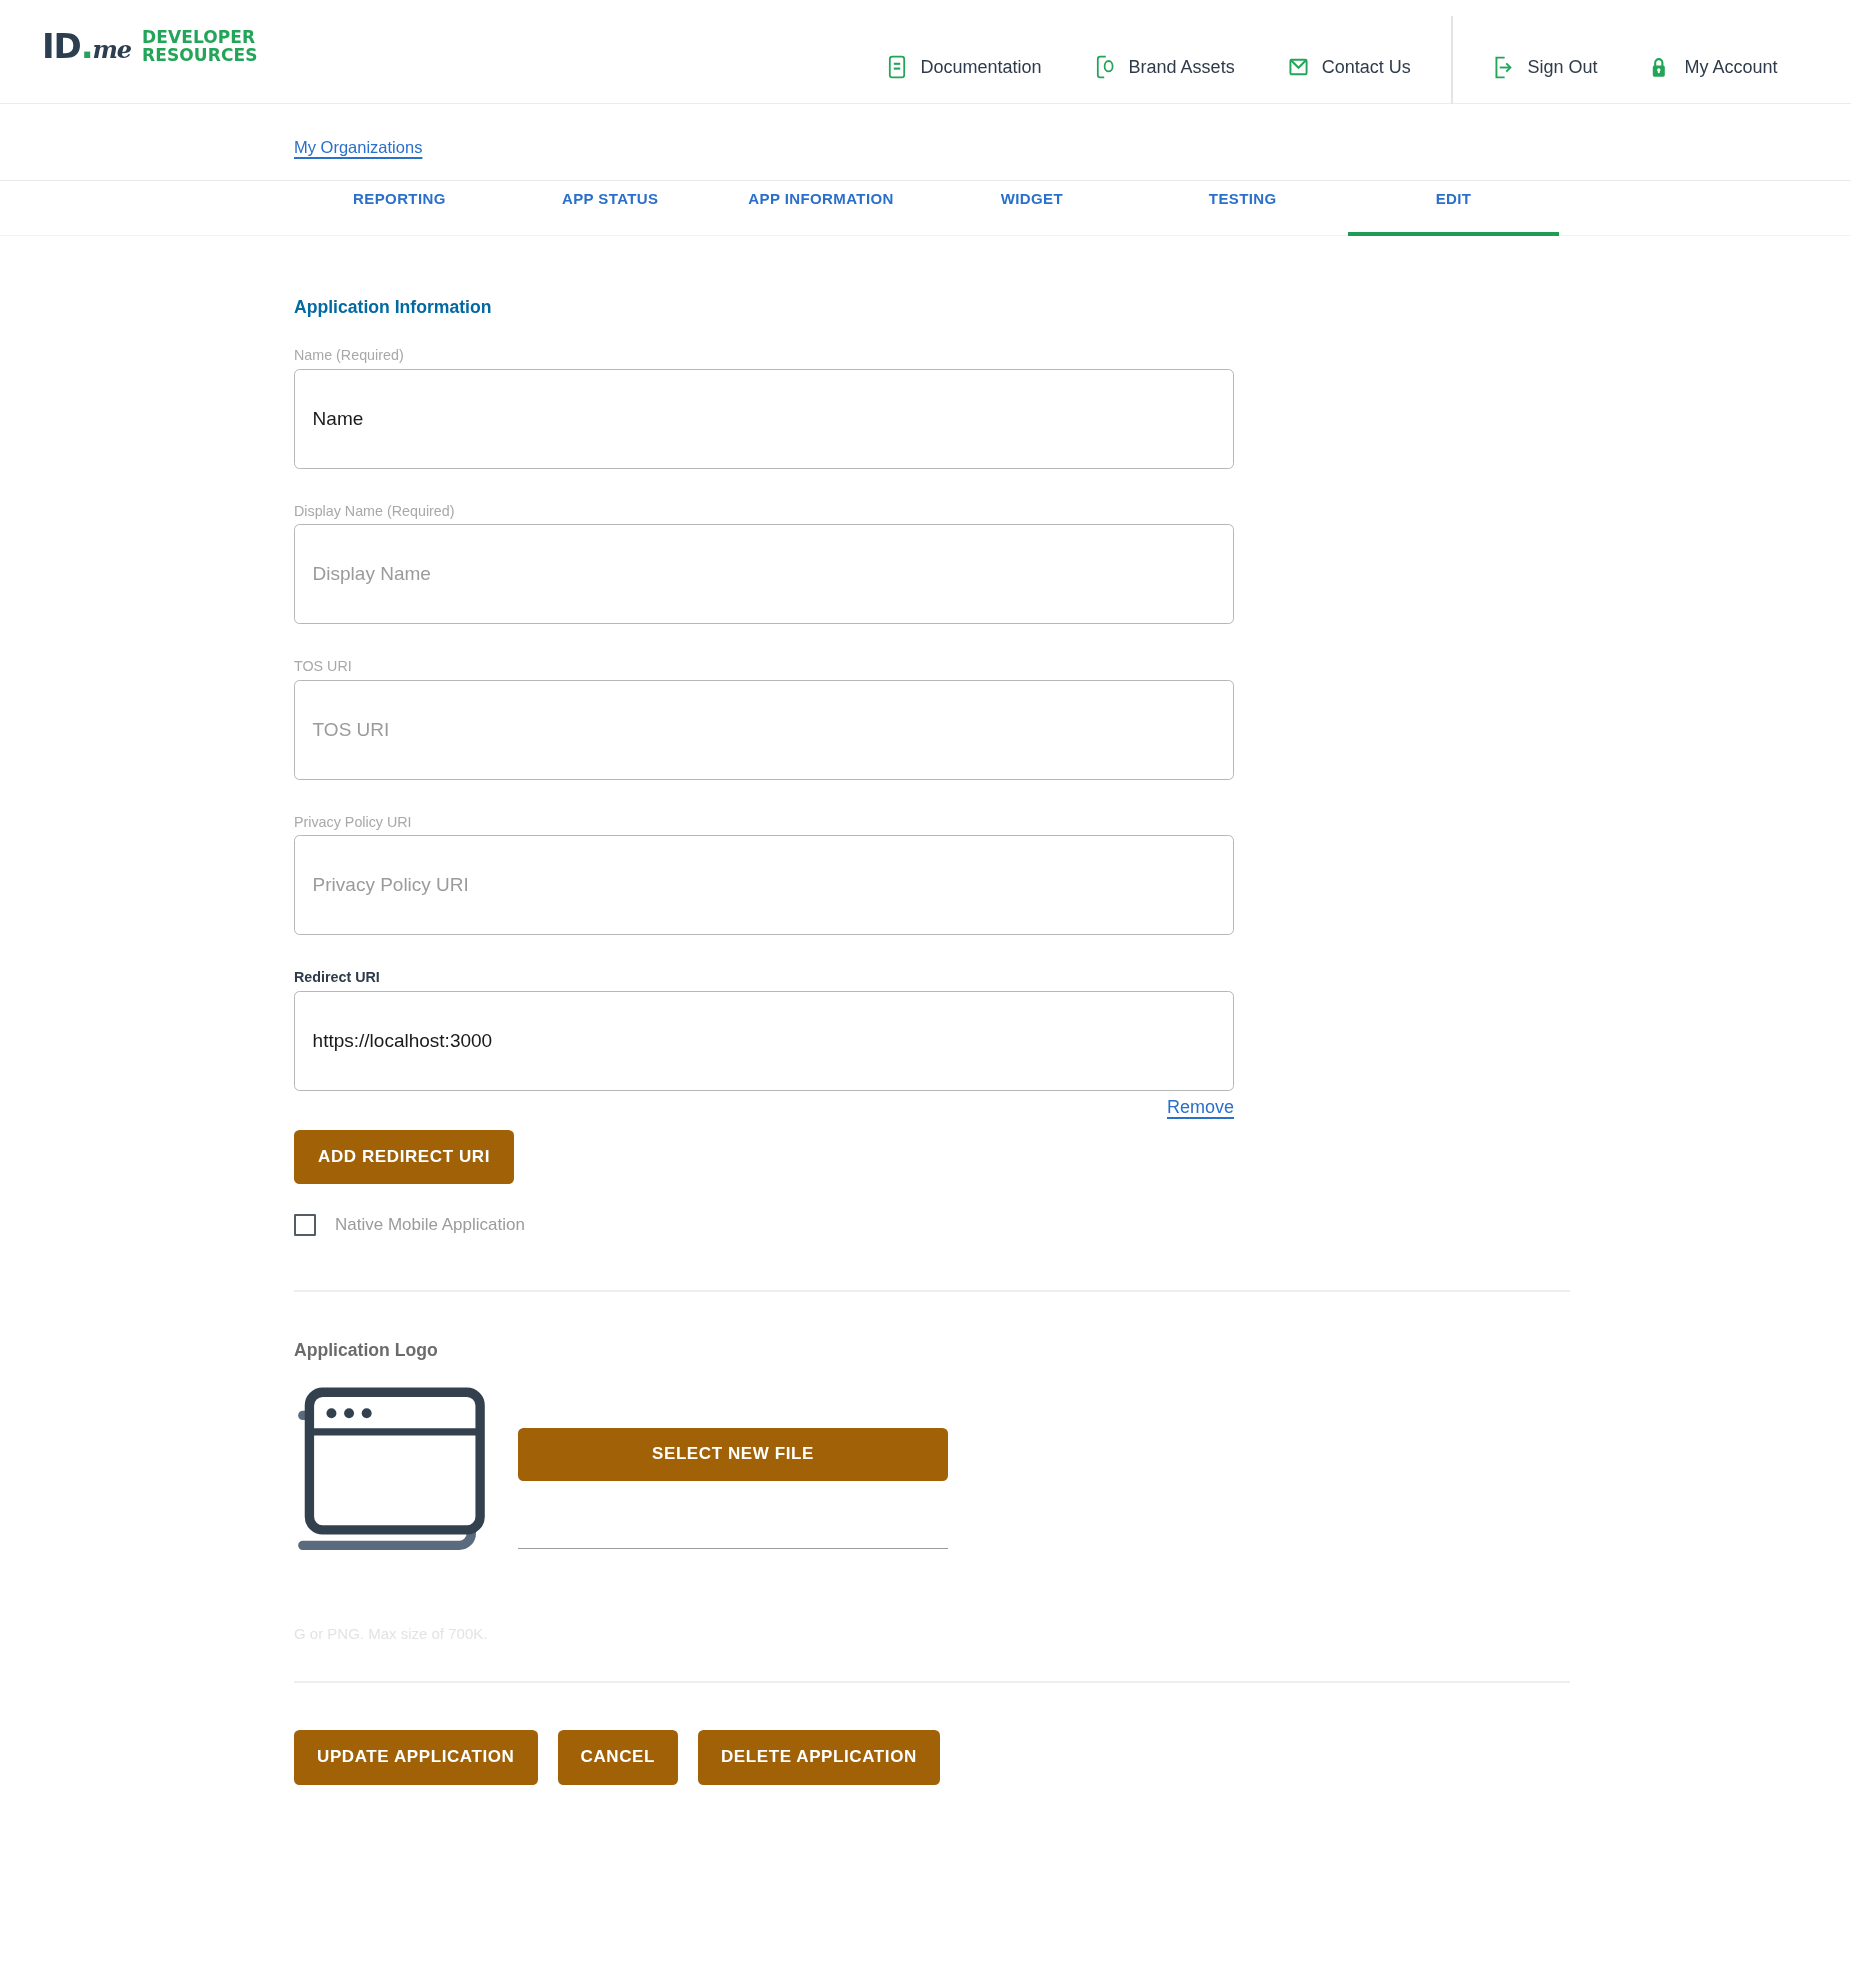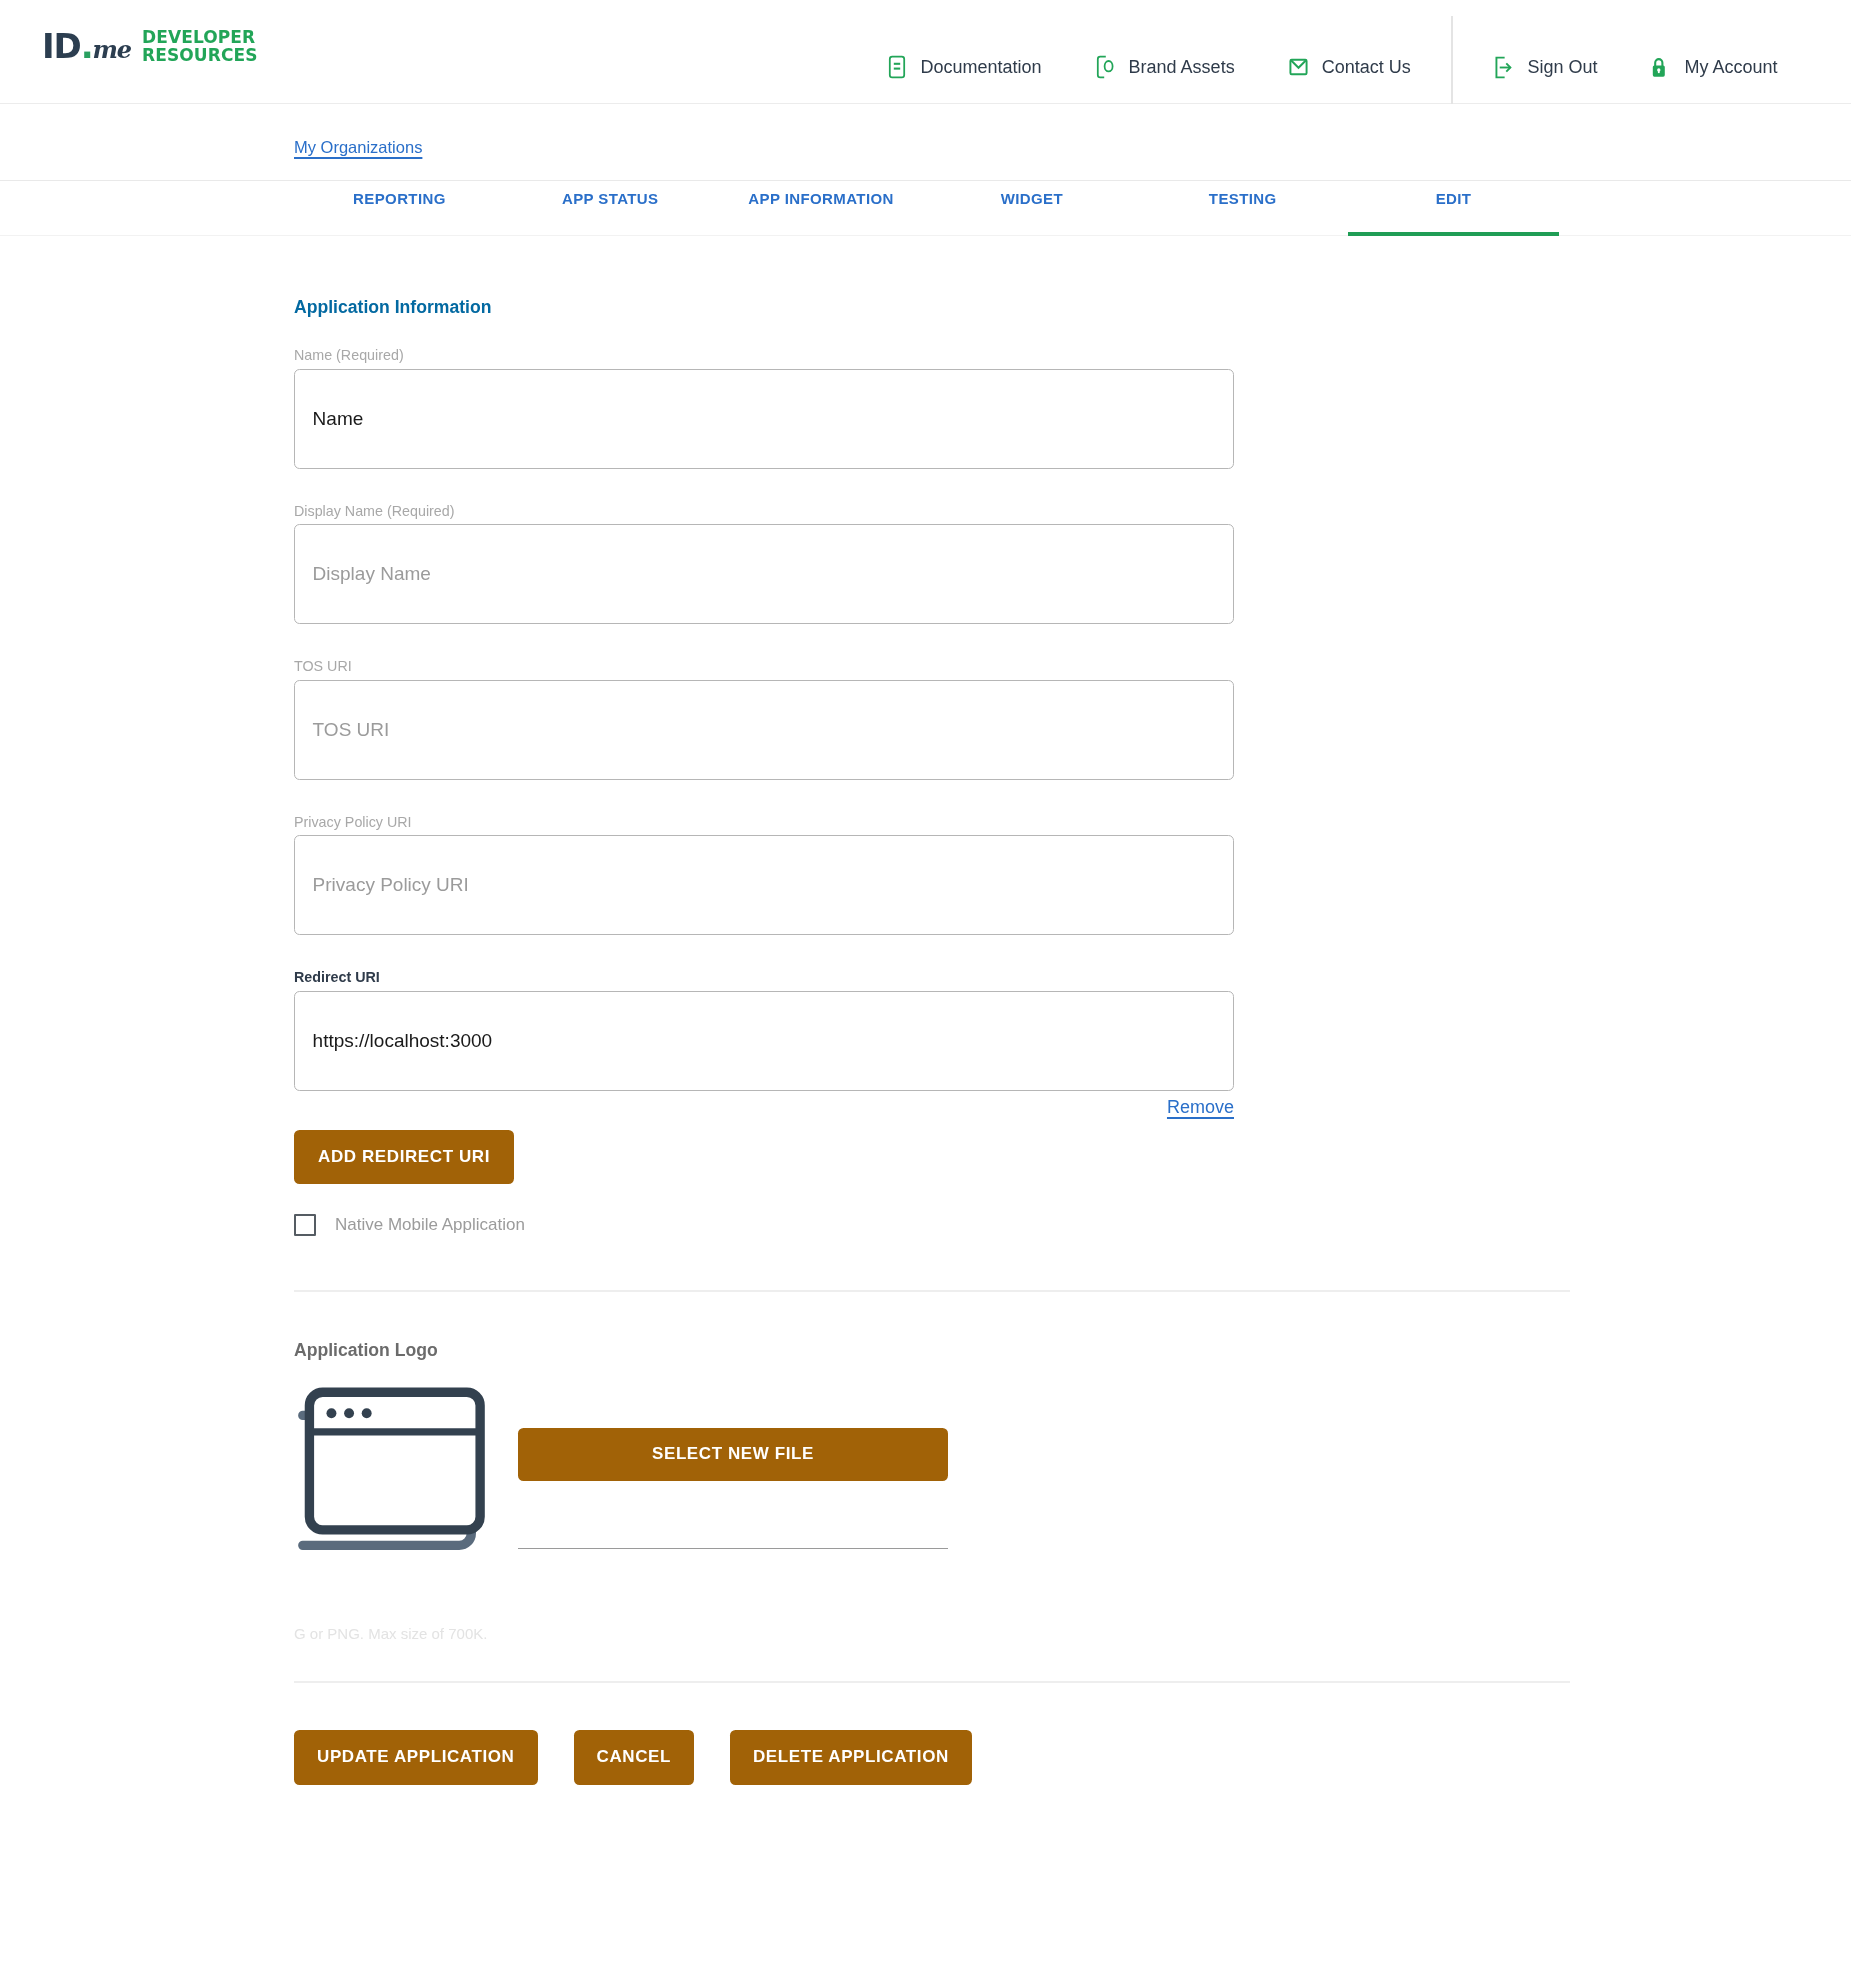--- a/index.html
+++ b/index.html
@@ -270,21 +270,21 @@
   }
 
   .divider-bottom {
     width: 1276px;
     height: 1.7px;
     background: #eeeeee;
     margin-top: 39px;
   }
 
   
-  .actions { display: flex; gap: 36px; margin-top: 47px; }
+  .actions { display: flex; gap: 20px; margin-top: 47px; }
   .btn-action { height: 55px; padding: 0 23px; }
 </style>
 </head>
 <body>
 
 <header class="site-header">
 
   <div class="brand">
     <div class="brand-idme"><span>ID</span><span class="dot">.</span><span class="me">me</span></div>
     <div class="brand-dev">

